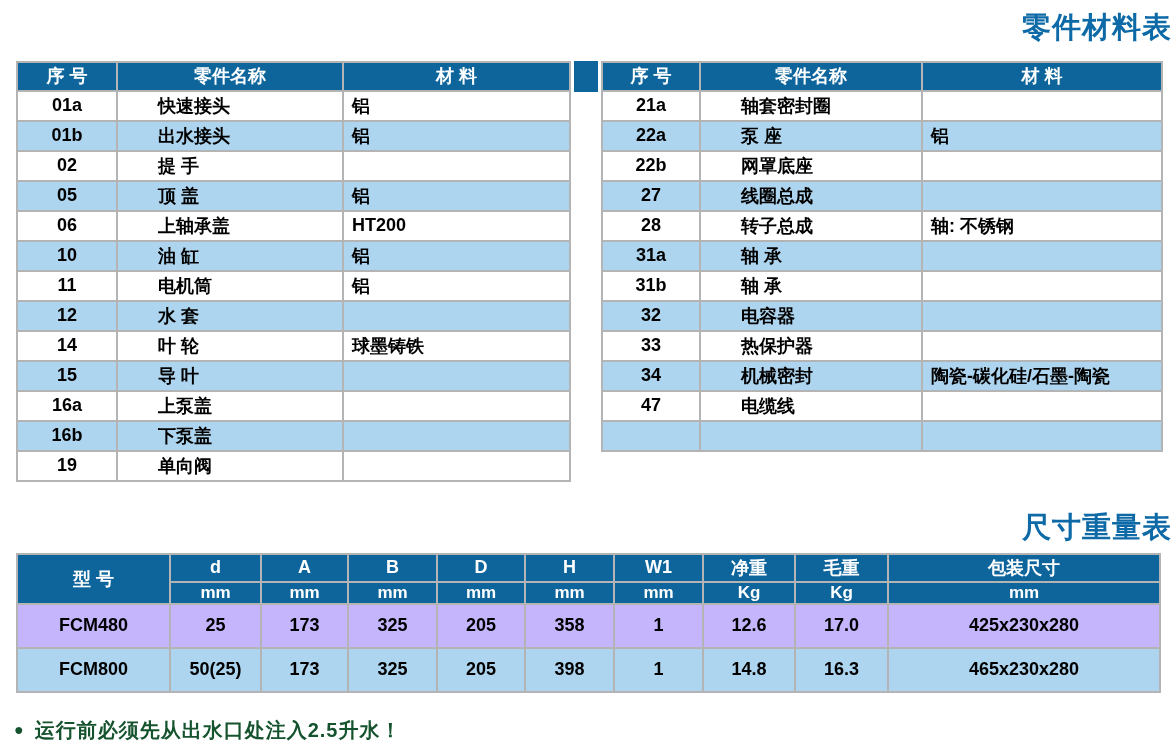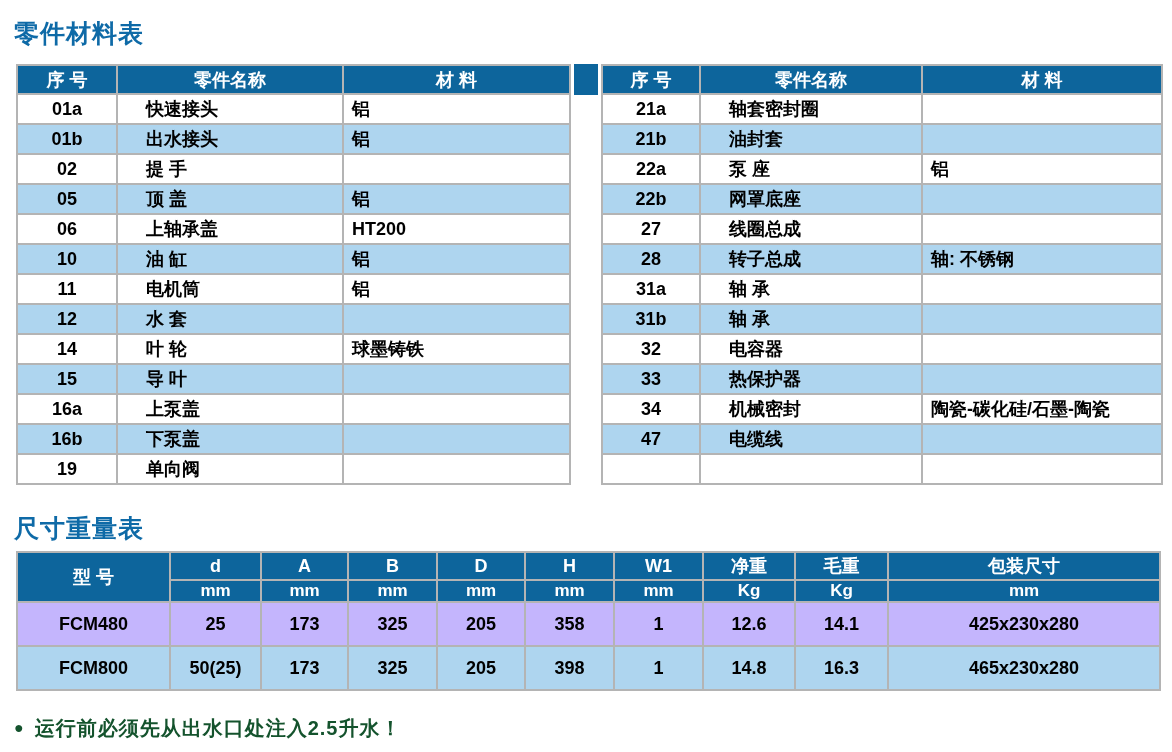--- a/index.html
+++ b/index.html
@@ -5,38 +5,38 @@
   * { margin:0; padding:0; box-sizing:border-box; }
   html,body { background:#fff; }
   body {
     width:1172px; height:752px; overflow:hidden;
     font-family:"Liberation Sans","DejaVu Sans",sans-serif;
     font-weight:bold; color:#000;
   }
   .page { position:relative; width:1172px; height:752px; }
 
   .sec-title {
-    margin:18px 0 0 14px;
-    font-size:25px; line-height:1.2; font-weight:bold;
-    color:#0e6aa7; letter-spacing:1px;
+    margin:10px 0 0 14px;
+    font-size:29px; line-height:1.2; font-weight:bold;
+    color:#0e6aa7; letter-spacing:1px;text-align:right;
   }
 
   
   .parts-wrap { display:flex; margin:16px 0 0 16px; width:1143px; align-items:flex-start; }
   table { border-collapse:collapse; table-layout:fixed; }
   th, td { border:2px solid #b4b4b4; overflow:hidden; white-space:nowrap; }
 
   .parts th {
     background:#0d659c; color:#fff; font-size:18px; font-weight:bold;
     height:29px; text-align:center; padding:0;
   }
   .parts td { height:30px; font-size:18px; font-weight:bold; background:#fff; padding:0; }
   .parts tbody tr:nth-child(even) td { background:#aed5ef; }
   .parts td.no { text-align:center; }
-  .parts td.name { text-align:left; padding-left:28px; }
+  .parts td.name { text-align:left; padding-left:40px; }
   .parts td.material { text-align:left; padding-left:8px; }
 
   .parts-left { width:553px; }
   .parts-right { width:560px; }
 
   .spacer { width:30px; flex:0 0 30px; }
   .spacer-header { height:31px; margin:0 3px; background:#0d659c; }
 
   
   .dims { margin:8px 0 0 16px; width:1143px; }
@@ -164,25 +164,20 @@
         <tr>
           <th>序 号</th>
           <th>零件名称</th>
           <th>材 料</th>
         </tr>
       </thead>
       <tbody id="parts-right-body">
           <tr>
             <td class="no">21a</td>
             <td class="name">轴套密封圈</td>
-            <td class="material"></td>
-          </tr>
-          <tr>
-            <td class="no">21b</td>
-            <td class="name">油封套</td>
             <td class="material"></td>
           </tr>
           <tr>
             <td class="no">22a</td>
             <td class="name">泵 座</td>
             <td class="material">铝</td>
           </tr>
           <tr>
             <td class="no">22b</td>
             <td class="name">网罩底座</td>
@@ -280,21 +275,21 @@
     <tbody id="dims-body">
         <tr>
           <td class="model">FCM480</td>
           <td>25</td>
           <td>173</td>
           <td>325</td>
           <td>205</td>
           <td>358</td>
           <td>1</td>
           <td>12.6</td>
-          <td>14.1</td>
+          <td>17.0</td>
           <td>425x230x280</td>
         </tr>
         <tr>
           <td class="model">FCM800</td>
           <td>50(25)</td>
           <td>173</td>
           <td>325</td>
           <td>205</td>
           <td>398</td>
           <td>1</td>

